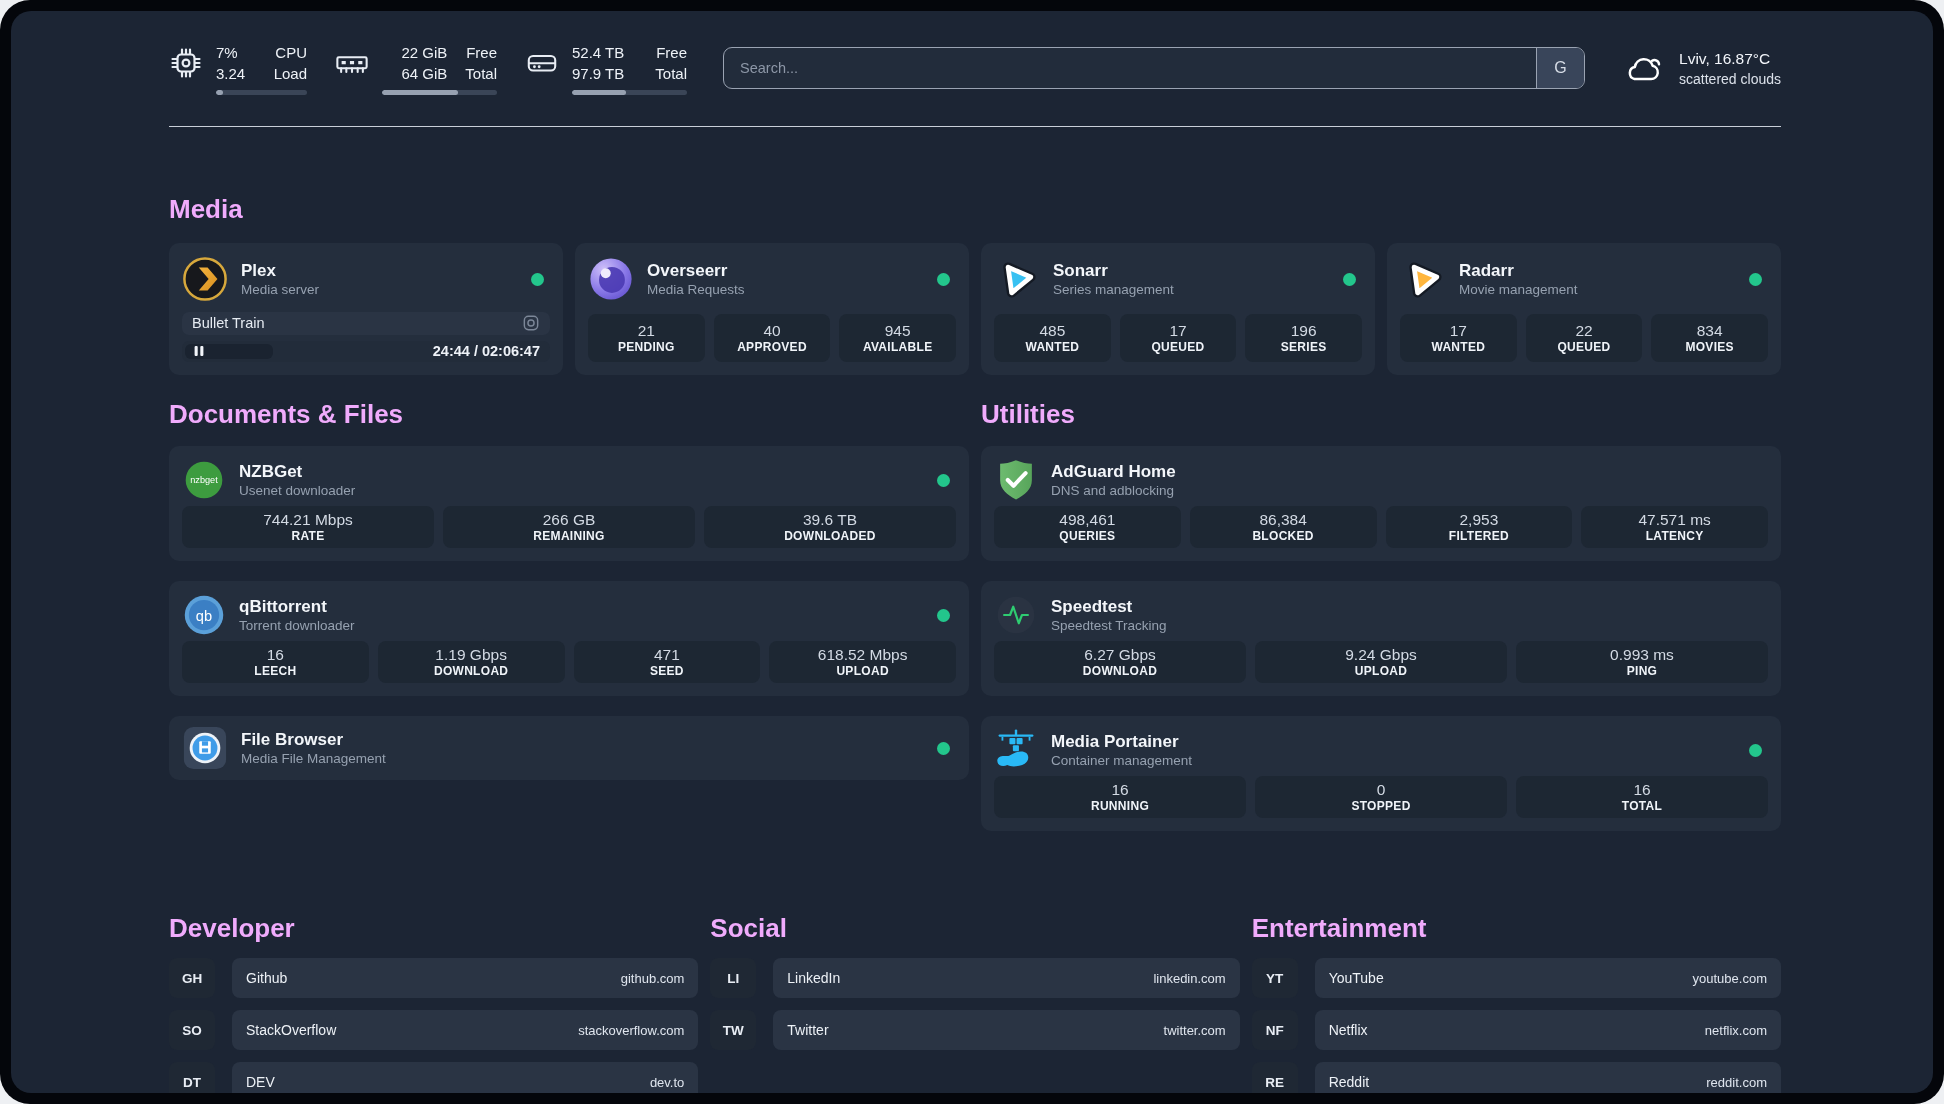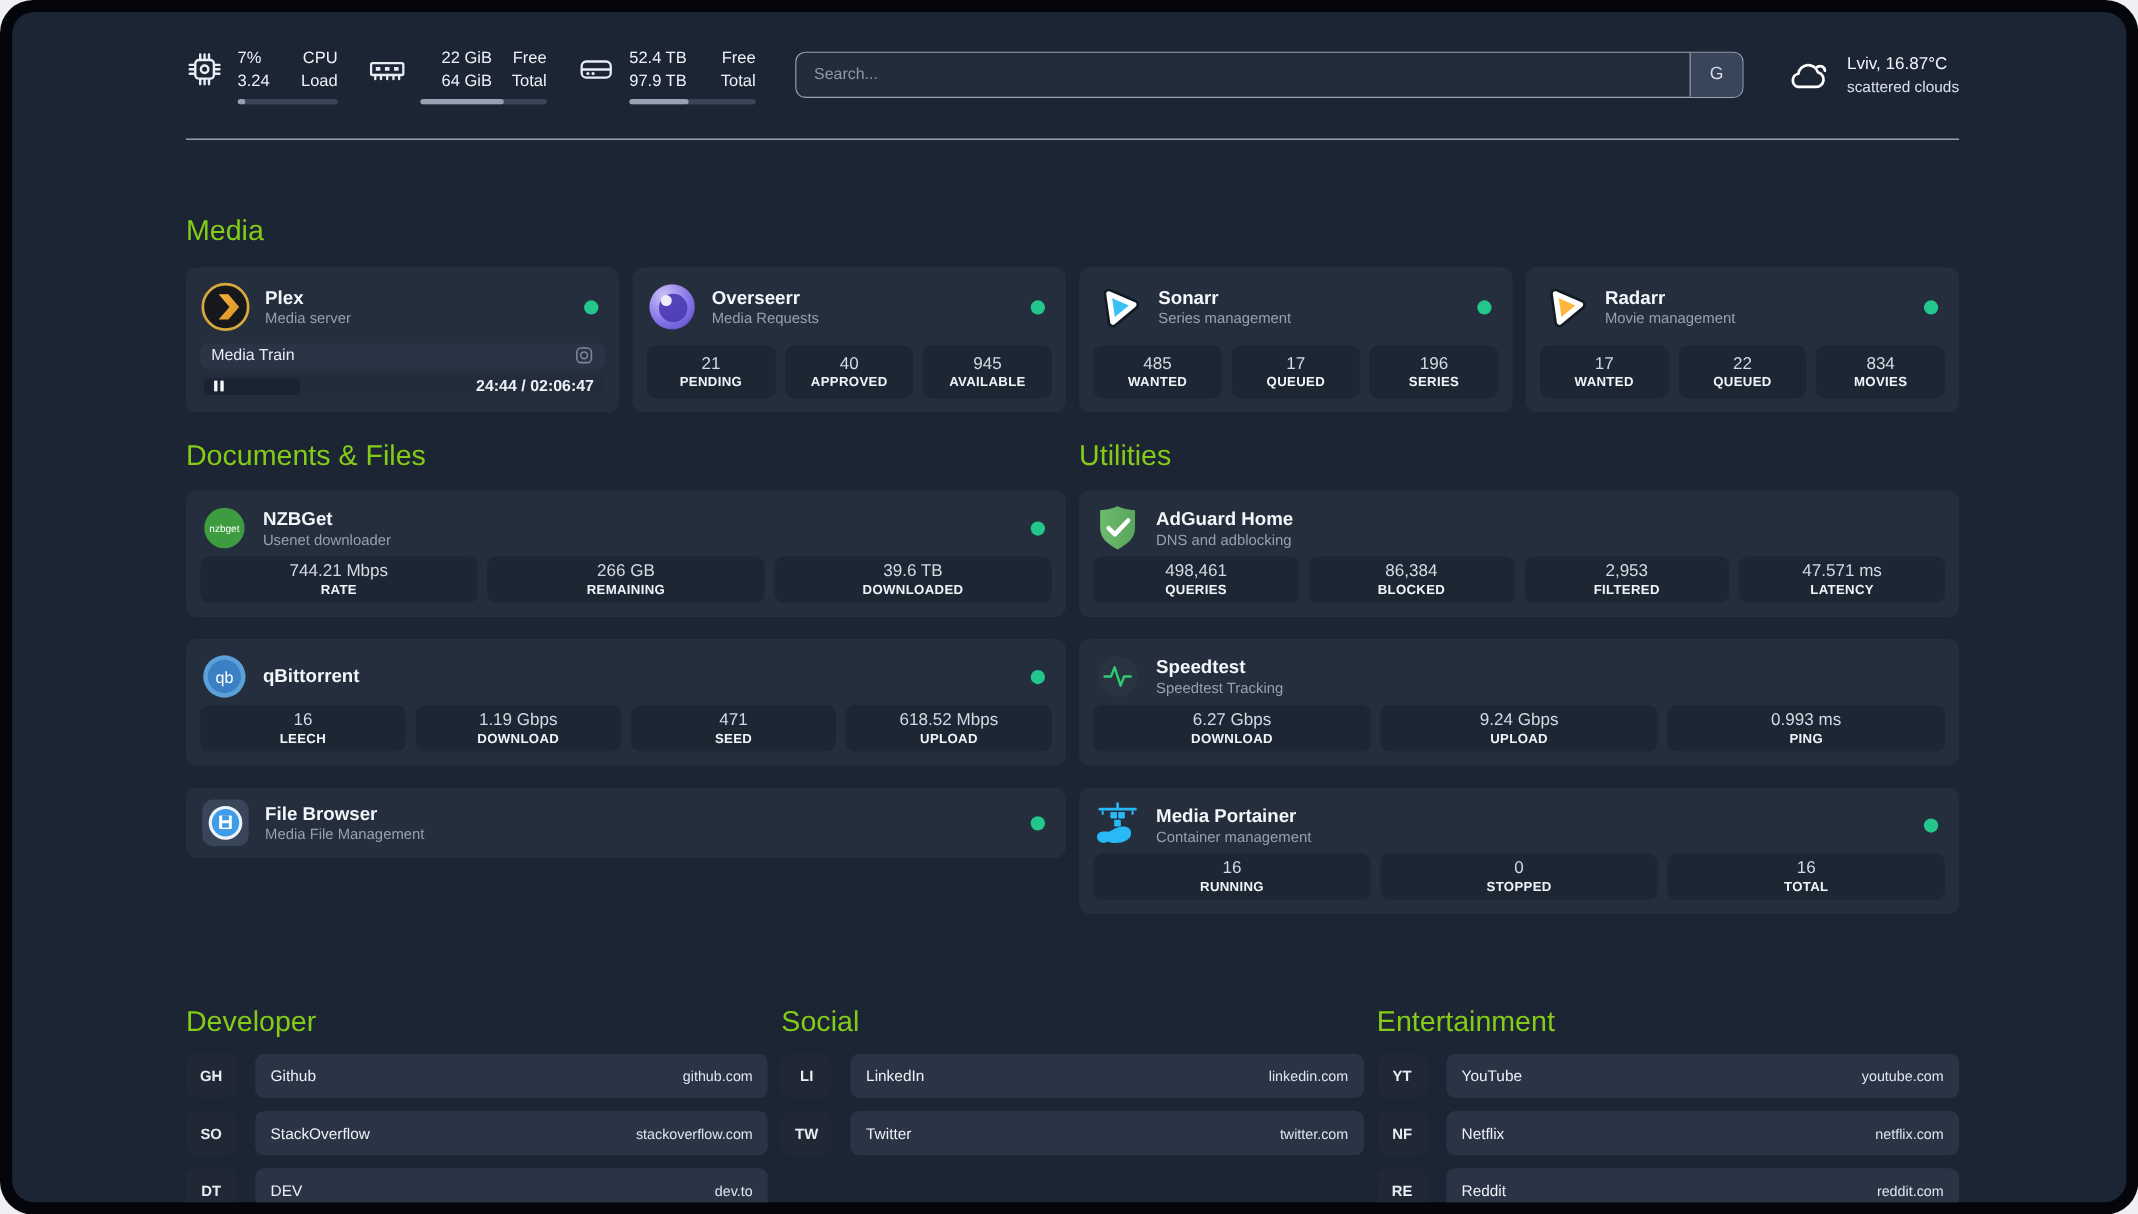--- a/index.html
+++ b/index.html
@@ -22,21 +22,21 @@
   .searchwrap input{flex:1;background:transparent;border:none;outline:none;color:#dfe5ee;font-size:14.5px;padding:0 16px;font-family:"Liberation Sans",sans-serif;}
   .searchwrap input::placeholder{color:#8d97a7;}
   .engine-btn{width:48px;border:none;border-left:1px solid #9aa3b2;background:#39455a;color:#d7dde7;font-size:16px;cursor:pointer;font-family:"Liberation Sans",sans-serif;}
   .weather{display:flex;align-items:center;gap:14px;}
   .weather-icon{width:42px;height:34px;}
   .weather-loc{font-size:15.5px;color:#f2f5fa;line-height:1.45;}
   .weather-cond{font-size:14px;color:#dbe1ea;line-height:1.3;}
   .divider{border:none;border-top:1.5px solid #c9cfd8;margin:31px 0 0 0;}
 
   
-  .sec-title{font-size:26px;font-weight:400;color:#84cc16;margin:0;}
+  .sec-title{font-size:26px;font-weight:700;color:#f0abfc;margin:0;}
   .media-title{margin-top:67px;margin-bottom:18px;}
   .cards-row{display:flex;gap:12px;}
   .card{background:#242e3d;border-radius:10px;padding:13px;box-sizing:border-box;flex:1;}
   .media-card{height:132px;display:flex;flex-direction:column;}
   .app-head{display:flex;align-items:center;gap:13px;height:46px;cursor:pointer;}
   .app-ic{width:46px;height:46px;flex:0 0 auto;}
   .app-ic svg{width:100%;height:100%;display:block;}
   .app-txt{flex:1;min-width:0;}
   .app-name{font-size:17px;font-weight:600;color:#f3f6fa;line-height:1.25;}
   .app-desc{font-size:13.5px;color:#96a1b0;line-height:1.3;}
@@ -192,21 +192,21 @@
                   <path d="M17.5 12h9.2L37 24 26.7 36h-9.2L27.8 24z" fill="url(#plx)"></path>
                 </svg>
         </span>
         <div class="app-txt">
           <div class="app-name">Plex</div>
           <div class="app-desc">Media server</div>
         </div>
         <span class="dot"></span>
       </div>
       <div class="np-row">
-        <span class="np-title">Media Train</span>
+        <span class="np-title">Bullet Train</span>
         <svg class="np-ic" viewBox="0 0 20 20" fill="none" stroke="#7c8798" stroke-width="1.6">
                 <rect x="2.6" y="2.6" width="14.8" height="14.8" rx="4.5"></rect>
                 <circle cx="10" cy="10" r="3.4"></circle>
               </svg>
       </div>
       <div class="pbar">
         <span class="pbar-fill" style="width: 24%;"></span>
         <svg class="pause" viewBox="0 0 14 14" fill="#f2f5fa">
                 <rect x="2.6" y="2" width="3.1" height="10" rx="1"></rect>
                 <rect x="8.3" y="2" width="3.1" height="10" rx="1"></rect>
@@ -356,20 +356,21 @@
         <div class="app-head">
           <span class="app-ic">
             <svg viewBox="0 0 48 48">
                     <circle cx="24" cy="24" r="21" fill="#5ba0d9"></circle>
                     <circle cx="24" cy="24" r="16.5" fill="#3b7fc4"></circle>
                     <text x="24" y="30" text-anchor="middle" font-size="16" fill="#ffffff" font-family="sans-serif">qb</text>
                   </svg>
           </span>
           <div class="app-txt">
             <div class="app-name">qBittorrent</div>
+            <div class="app-desc">Torrent downloader</div>
           </div>
           <span class="dot"></span>
         </div>
         <div class="tiles">
           <div class="tile">
                   <div class="tile-value">16</div>
                   <div class="tile-label">LEECH</div>
                 </div>
           <div class="tile">
                   <div class="tile-value">1.19 Gbps</div>

